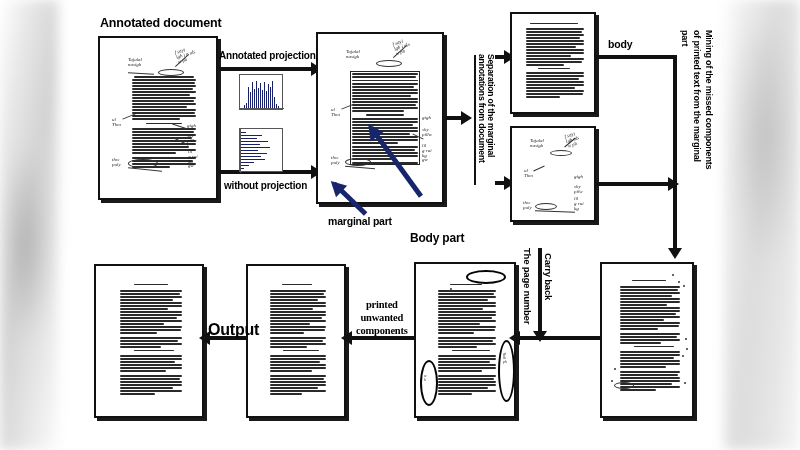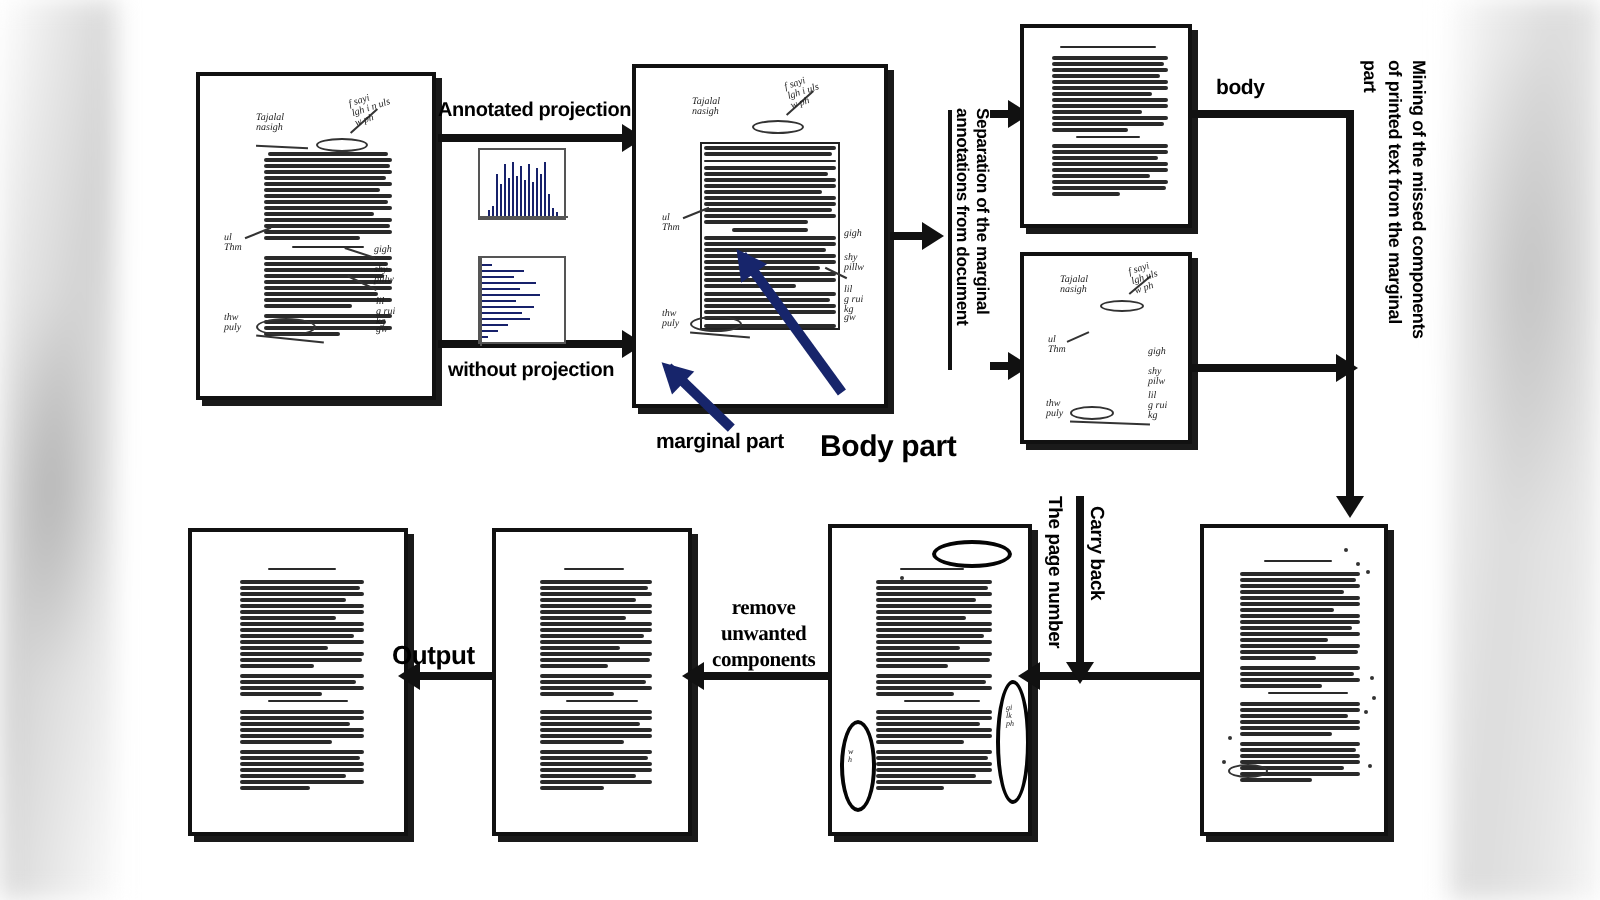--- a/index.html
+++ b/index.html
@@ -90,20 +90,21 @@
   .plot .tick{ position:absolute; background:#555; }
 </style>
 </head>
 <body>
 
 <div id="stage">
 
   <div class="band band-left"></div>
   <div class="band band-right"></div>
 
+  <div class="lbl" style="left:100px; top:16px; font-size:12.5px;">Annotated document</div>
 
   <div class="fbox" style="left:98px; top:36px; width:120px; height:164px;">
     <div class="page" style="left:10px; top:8px; width:100px; height:148px;">
       <div class="hw" style="left:18px; top:12px; font-size:5px;">Tajalal
 nasigh</div>
       <div class="hwl" style="left:18px; top:27px; width:26px; transform:rotate(3deg);"></div>
       <div class="hwp" style="left:48px; top:23px; width:26px; height:7px;"></div>
       <div class="hwl" style="left:63px; top:14px; width:18px; transform:rotate(-42deg);"></div>
       <div class="hw" style="left:66px; top:2px; font-size:5px; transform:rotate(-18deg);">f  sayi
 lgh i n uls
@@ -271,21 +272,21 @@
   <div class="bluearr" style="left:334px; top:181px; width:44px; transform:rotate(44deg);">
     <i></i>
       <b></b>
   </div>
   <div class="lbl" style="left:328px; top:216px; font-size:10.5px;">marginal part</div>
 
   <div class="bluearr" style="left:371px; top:125px; width:85px; transform:rotate(54deg);">
     <i></i>
       <b></b>
   </div>
-  <div class="lbl" style="left:410px; top:216px; font-size:15px;">Body part</div>
+  <div class="lbl" style="left:410px; top:232px; font-size:12px;">Body part</div>
 
   <div class="arr arr-h" style="left:445px; top:116px; width:18px;"></div>
   <div class="head head-r" style="left:461px; top:111px;"></div>
 
   <div class="arr arr-v" style="left:474px; top:55px; height:130px;"></div>
   <div class="arr arr-h" style="left:474px; top:55px; width:32px;"></div>
   <div class="head head-r" style="left:504px; top:50px;"></div>
   <div class="arr arr-h" style="left:474px; top:181px; width:32px;"></div>
   <div class="head head-r" style="left:504px; top:176px;"></div>
 
@@ -501,21 +502,21 @@
       <div class="tl" style="left:0px;  top:99px; width:56px; height:1.5px;"></div>
       <div class="tl" style="left:0px;  top:102px;width:56px; height:1.5px;"></div>
       <div class="tl" style="left:0px;  top:105px;width:48px; height:1.5px;"></div>
       <div class="tl" style="left:0px;  top:108px;width:56px; height:1.5px;"></div>
       <div class="tl" style="left:0px;  top:111px;width:32px; height:1.5px;"></div>
     </div>
   </div>
 
   <div class="arr arr-h" style="left:348px; top:336px; width:66px;"></div>
   <div class="head head-l" style="left:341px; top:331px;"></div>
-  <div class="lbl serif" style="left:356px; top:298px; font-size:10.5px; text-align:center; line-height:1.25;">remove
+  <div class="lbl serif" style="left:356px; top:298px; font-size:10.5px; text-align:center; line-height:1.25;">printed
 unwanted
 components</div>
 
   <div class="fbox" style="left:94px; top:264px; width:110px; height:154px;">
     <div class="page" style="left:24px; top:16px; width:62px; height:122px;">
       <div class="tl" style="left:14px; top:2px;  width:34px; height:1.2px;"></div>
       <div class="tl" style="left:0px;  top:8px;  width:62px; height:1.5px;"></div>
       <div class="tl" style="left:0px;  top:11px; width:60px; height:1.5px;"></div>
       <div class="tl" style="left:0px;  top:14px; width:62px; height:1.5px;"></div>
       <div class="tl" style="left:0px;  top:17px; width:53px; height:1.5px;"></div>
@@ -546,16 +547,16 @@
       <div class="tl" style="left:0px;  top:99px; width:62px; height:1.5px;"></div>
       <div class="tl" style="left:0px;  top:102px;width:62px; height:1.5px;"></div>
       <div class="tl" style="left:0px;  top:105px;width:53px; height:1.5px;"></div>
       <div class="tl" style="left:0px;  top:108px;width:62px; height:1.5px;"></div>
       <div class="tl" style="left:0px;  top:111px;width:35px; height:1.5px;"></div>
     </div>
   </div>
 
   <div class="arr arr-h" style="left:206px; top:336px; width:42px;"></div>
   <div class="head head-l" style="left:199px; top:331px;"></div>
-  <div class="lbl" style="left:196px; top:321px; font-size:13px;">Output</div>
+  <div class="lbl" style="left:208px; top:321px; font-size:16px;">Output</div>
 
 
 </div>
 
 </body></html>

